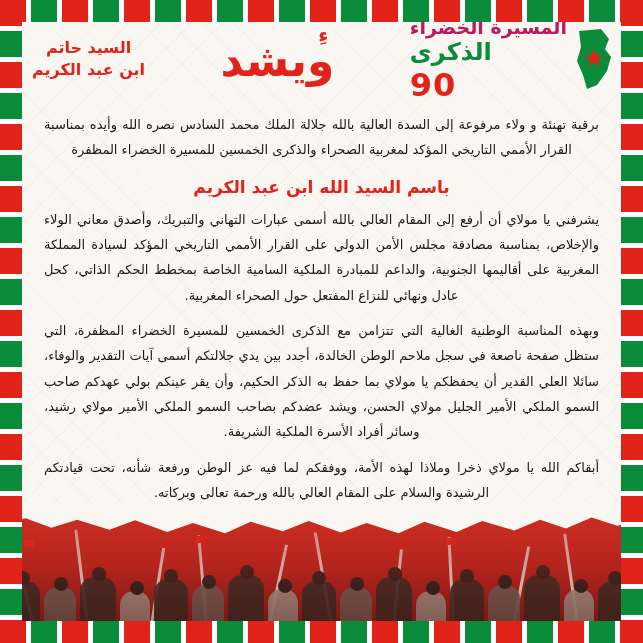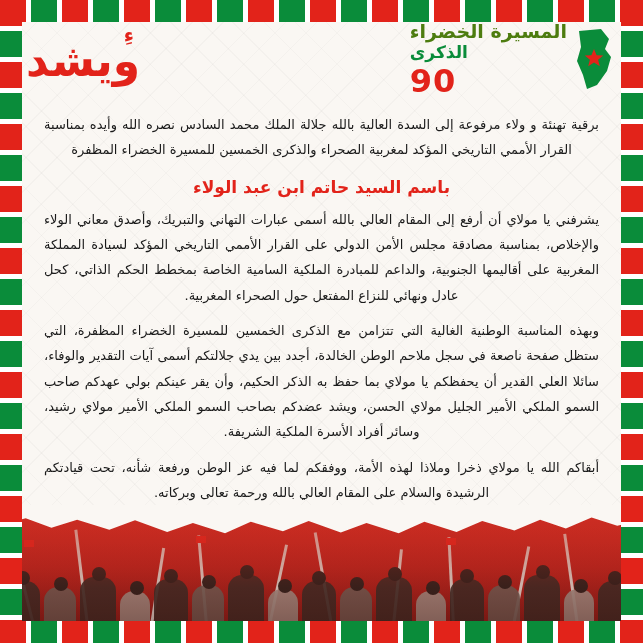--- a/index.html
+++ b/index.html
@@ -119,28 +119,28 @@
     display: flex;
     flex-direction: row-reverse;
     align-items: center;
     gap: 4px;
   }
   .logo-text {
     text-align: left;
     line-height: 1.15;
   }
   .logo-text .l1 {
-    color: #4d7c0f;
+    color: #be185d;
     font-size: 19px;
     font-weight: bold;
     white-space: nowrap;
   }
   .logo-text .l2 {
     color: #0a8c3a;
-    font-size: 17px;
+    font-size: 24px;
     font-weight: bold;
     white-space: nowrap;
   }
   .logo-number {
     color: #e2231a;
     font-size: 32px;
     font-weight: bold;
     line-height: 1;
     margin-top: 2px;
     letter-spacing: 1px;
@@ -260,20 +260,24 @@
     <div class="bar top"></div>
     <div class="bar bottom"></div>
     <div class="bar left"></div>
     <div class="bar right"></div>
   </div>
 
   <div class="content">
 
     <div class="header">
 
+      <div class="header-right">
+        <div class="name-line">السيد حاتم</div>
+        <div class="name-line">ابن عبد الكريم</div>
+      </div>
 
       <div class="calligraphy">
         <span class="flourish">ءِ</span>
         <span>ويشد</span>
       </div>
 
       <div class="header-left">
         <div class="logo-text">
           <div class="l1">المسيرة الخضراء</div>
           <div class="l2">الذكرى</div>
@@ -284,21 +288,21 @@
             <path d="M8 4 L30 2 L38 12 L34 22 L40 30 L36 44 L26 58 L16 62 L12 48 L6 34 L10 20 Z" fill="#0a8c3a"></path>
             <path d="M23 22 l2.6 6.2 6.6 .4 -5.1 4.2 1.7 6.4 -5.8 -3.6 -5.8 3.6 1.7 -6.4 -5.1 -4.2 6.6 -.4 Z" fill="#e2231a"></path>
           </svg>
         </div>
       </div>
 
     </div>
 
     <p class="para justify">برقية تهنئة و ولاء مرفوعة إلى السدة العالية بالله جلالة الملك محمد السادس نصره الله وأيده بمناسبة القرار الأممي التاريخي المؤكد لمغربية الصحراء والذكرى الخمسين للمسيرة الخضراء المظفرة</p>
 
-    <div class="section-title">باسم السيد حاتم ابن عبد الولاء</div>
+    <div class="section-title">باسم السيد الله ابن عبد الكريم</div>
 
     <p class="para justify">يشرفني يا مولاي أن أرفع إلى المقام العالي بالله أسمى عبارات التهاني والتبريك، وأصدق معاني الولاء والإخلاص، بمناسبة مصادقة مجلس الأمن الدولي على القرار الأممي التاريخي المؤكد لسيادة المملكة المغربية على أقاليمها الجنوبية، والداعم للمبادرة الملكية السامية الخاصة بمخطط الحكم الذاتي، كحل عادل ونهائي للنزاع المفتعل حول الصحراء المغربية.</p>
     <p class="para justify">وبهذه المناسبة الوطنية الغالية التي تتزامن مع الذكرى الخمسين للمسيرة الخضراء المظفرة، التي ستظل صفحة ناصعة في سجل ملاحم الوطن الخالدة، أجدد بين يدي جلالتكم أسمى آيات التقدير والوفاء، سائلا العلي القدير أن يحفظكم يا مولاي بما حفظ به الذكر الحكيم، وأن يقر عينكم بولي عهدكم صاحب السمو الملكي الأمير الجليل مولاي الحسن، ويشد عضدكم بصاحب السمو الملكي الأمير مولاي رشيد، وسائر أفراد الأسرة الملكية الشريفة.</p>
     <p class="para justify">أبقاكم الله يا مولاي ذخرا وملاذا لهذه الأمة، ووفقكم لما فيه عز الوطن ورفعة شأنه، تحت قيادتكم الرشيدة والسلام على المقام العالي بالله ورحمة تعالى وبركاته.</p>
 
     <div class="sign">
       <div class="s2">السيد حاتم ابن عبد الكريم</div>
     </div>
 
   </div>

